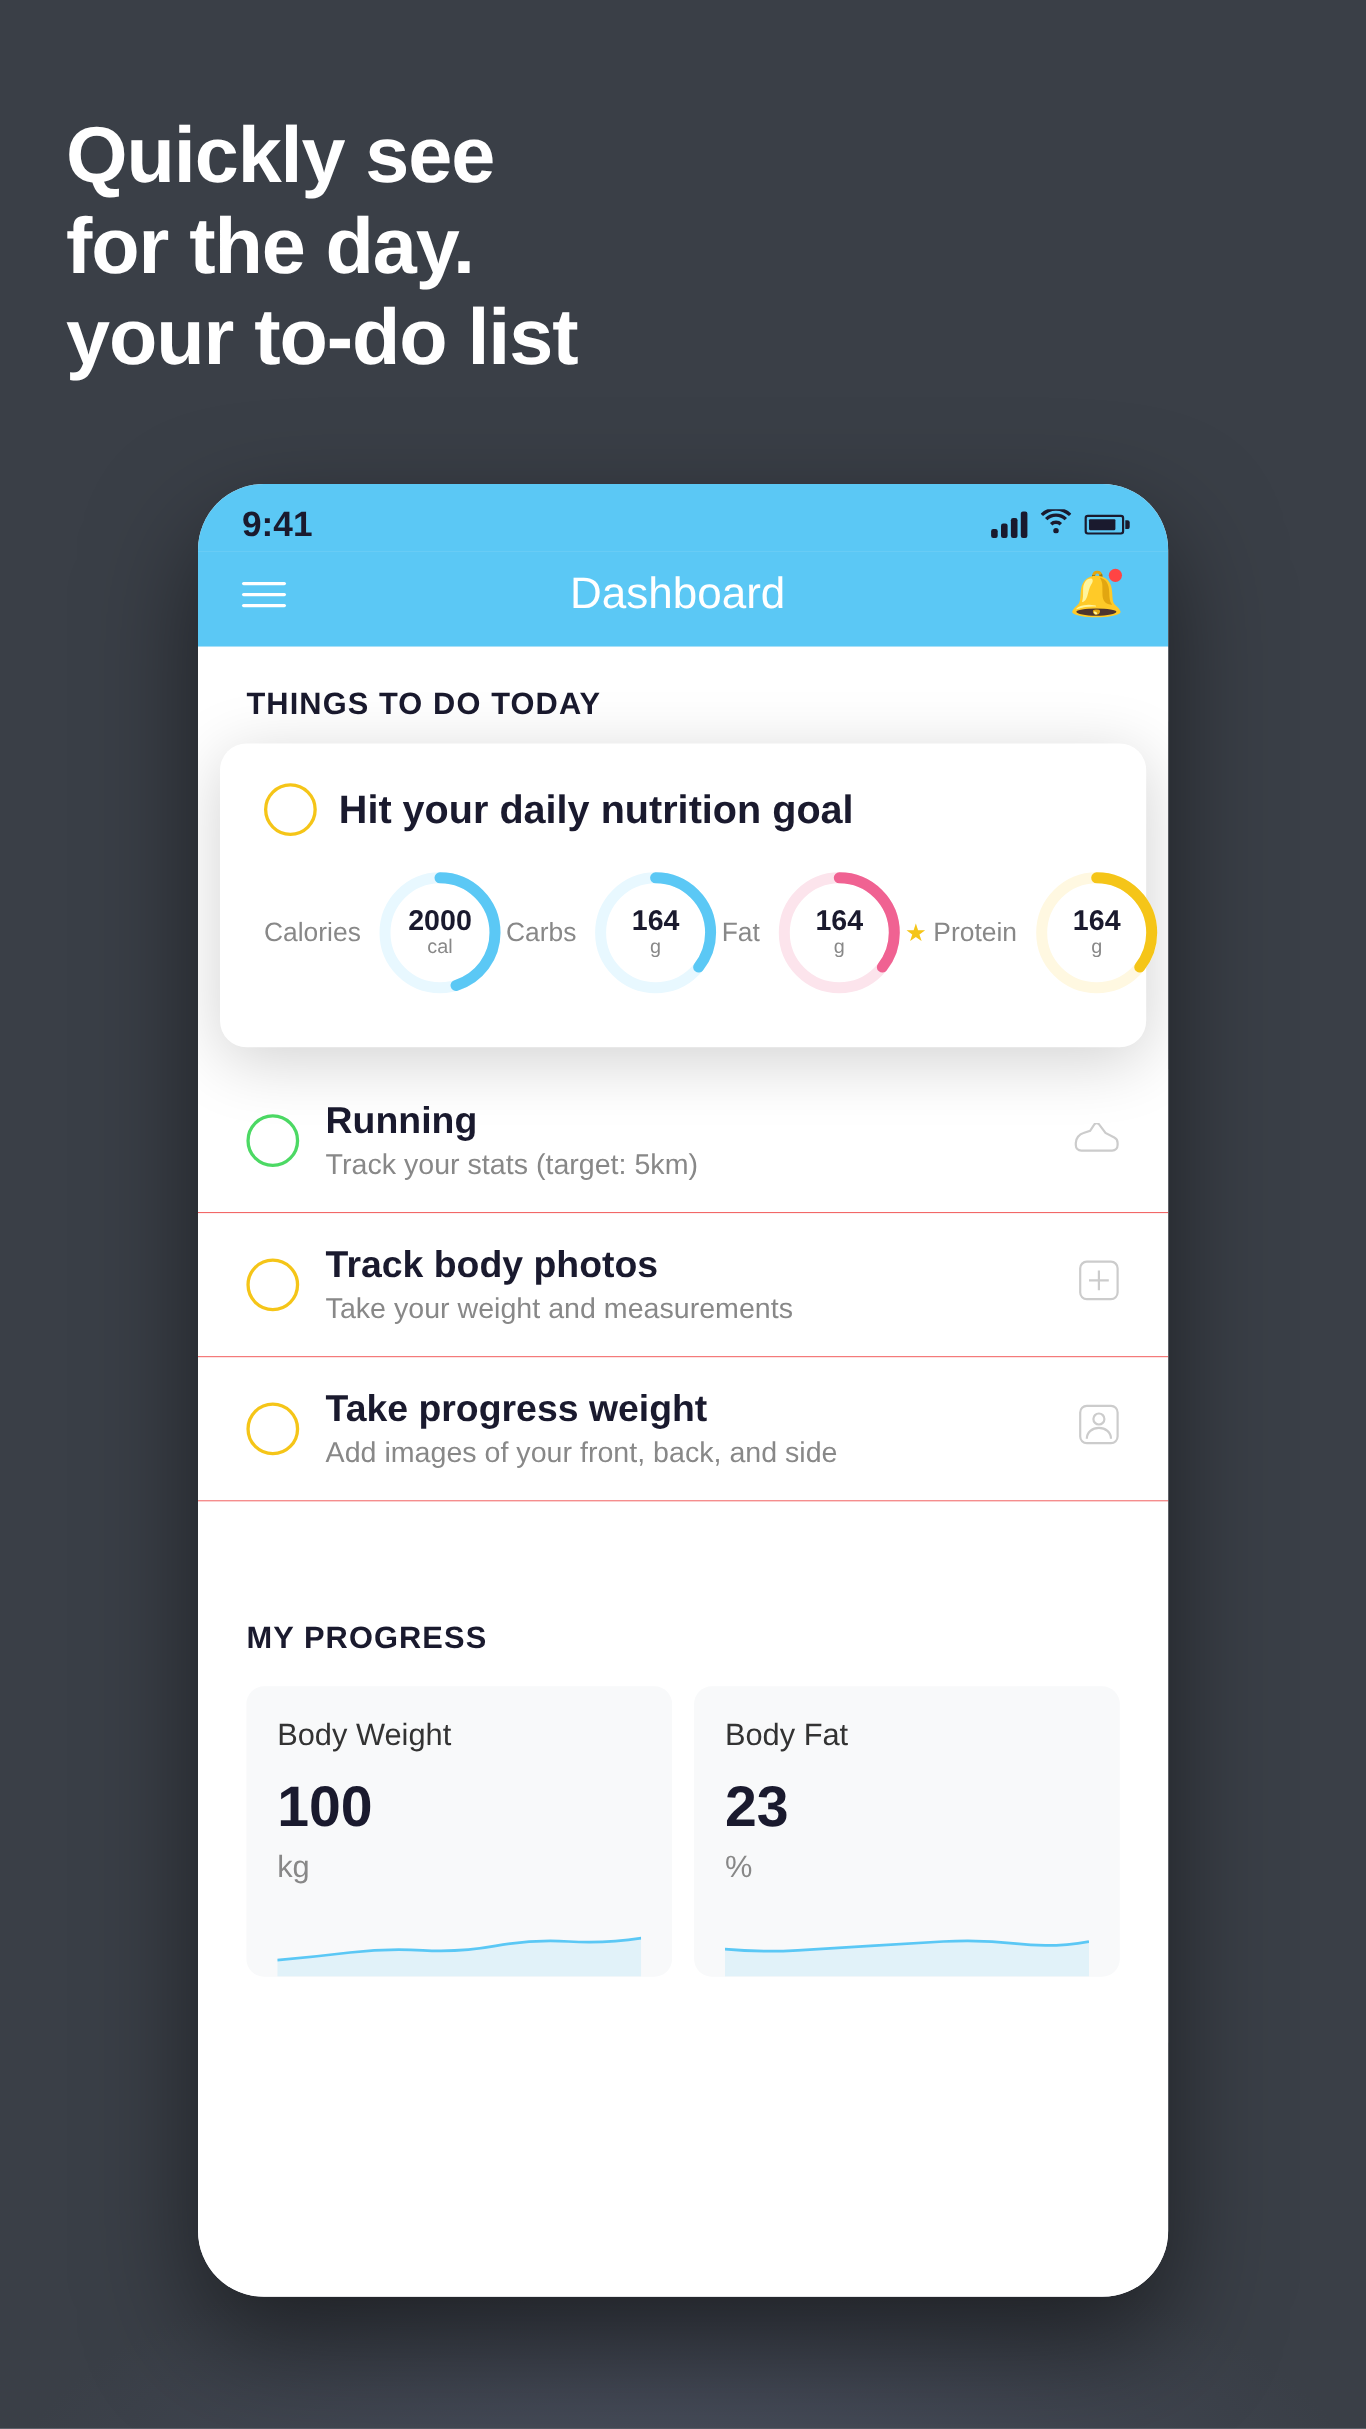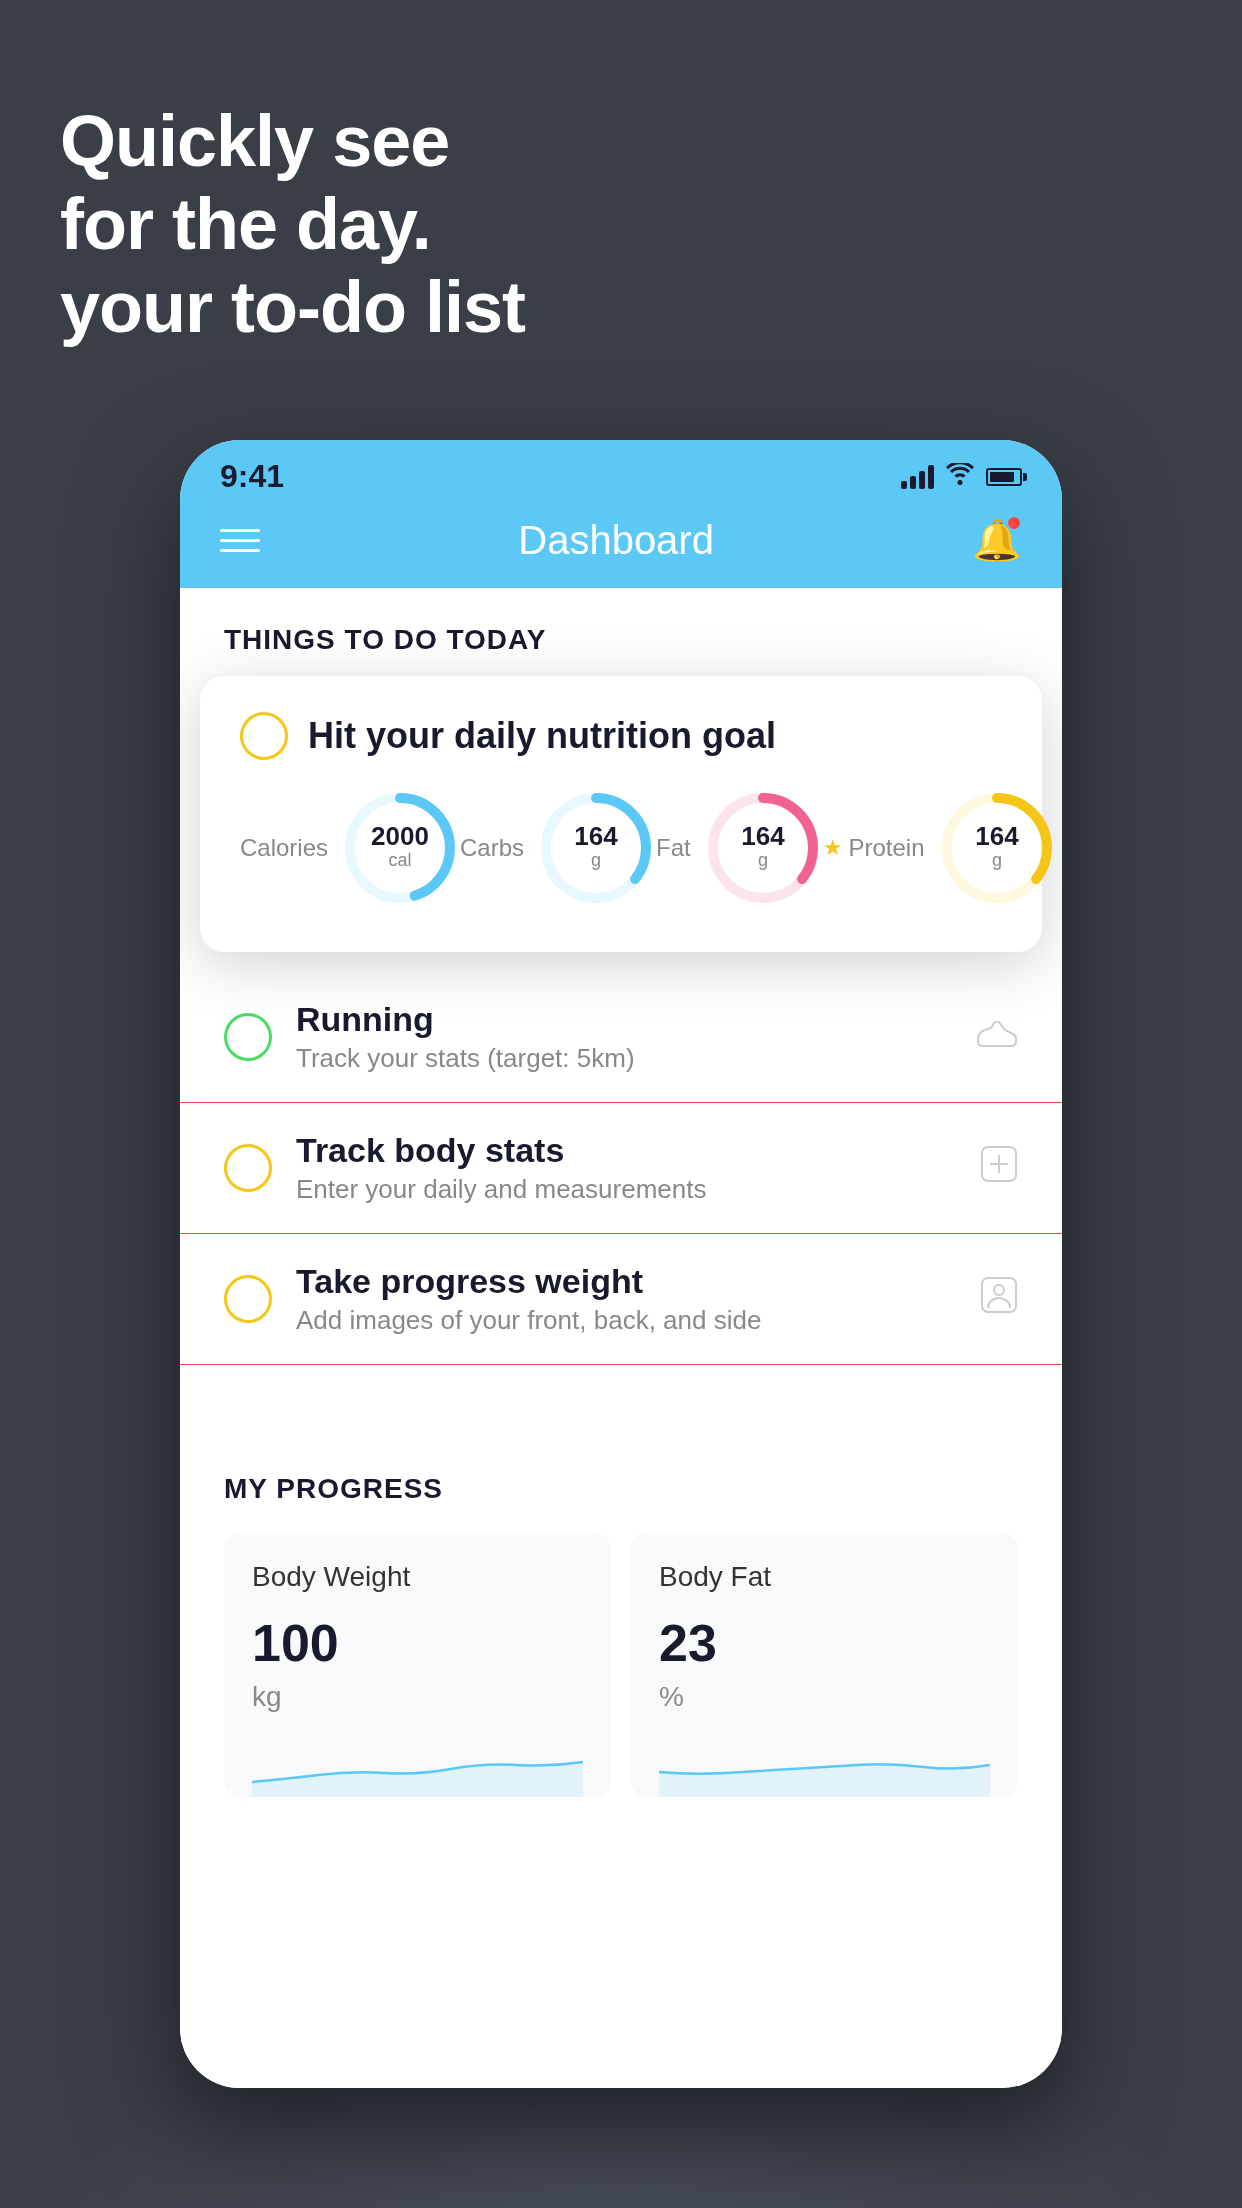--- a/index.html
+++ b/index.html
@@ -443,22 +443,22 @@
       <div class="list-item-icon">
         <svg width="42" height="28" viewBox="0 0 42 28" fill="none">
           <path d="M2 20c0 3 2 5 5 5h28c3 0 5-2 5-5v-2c0-2-1-4-3-5l-8-4-6-8c-1-1-3-1-4 0l-4 6-6 2c-4 1-7 5-7 9v2z" stroke="#ccc" stroke-width="2" fill="none"></path>
         </svg>
       </div>
     </div>
 
     <div class="list-item">
       <div class="circle-check-yellow"></div>
       <div class="list-item-content">
-        <div class="list-item-title">Track body stats</div>
-        <div class="list-item-subtitle">Enter your daily and measurements</div>
+        <div class="list-item-title">Track body photos</div>
+        <div class="list-item-subtitle">Take your weight and measurements</div>
       </div>
       <div class="list-item-icon">
         <svg width="38" height="38" viewBox="0 0 38 38" fill="none">
           <rect x="2" y="2" width="34" height="34" rx="6" stroke="#ccc" stroke-width="2" fill="none"></rect>
           <line x1="10" y1="19" x2="28" y2="19" stroke="#ccc" stroke-width="2"></line>
           <line x1="19" y1="10" x2="19" y2="28" stroke="#ccc" stroke-width="2"></line>
         </svg>
       </div>
     </div>
 

